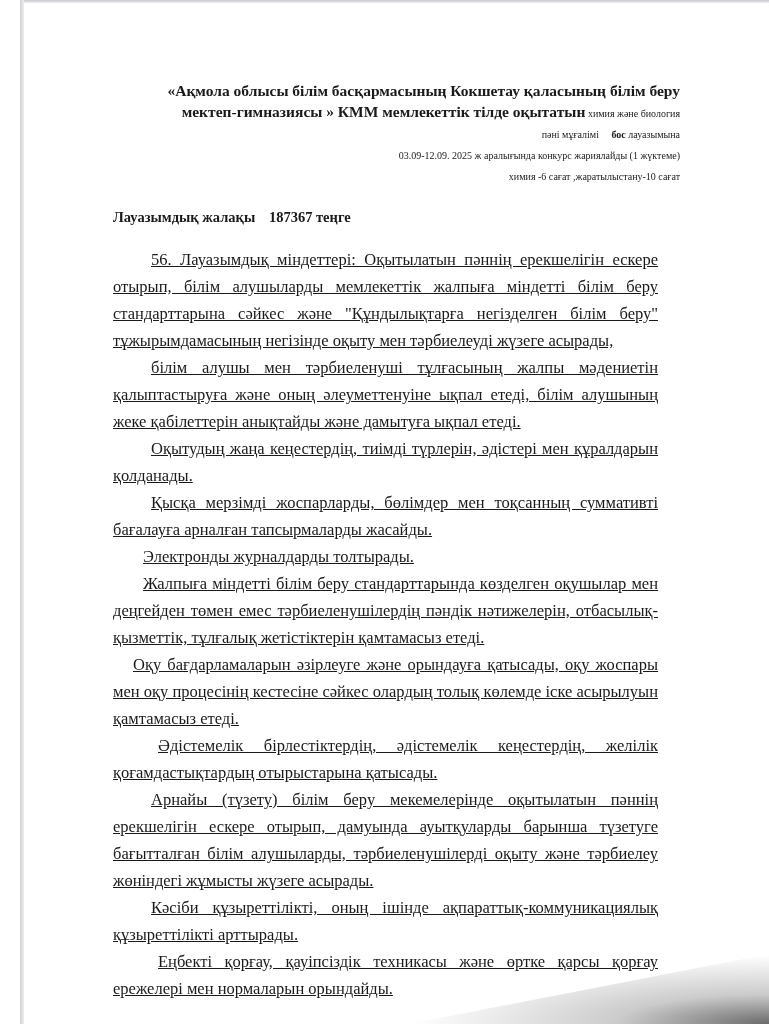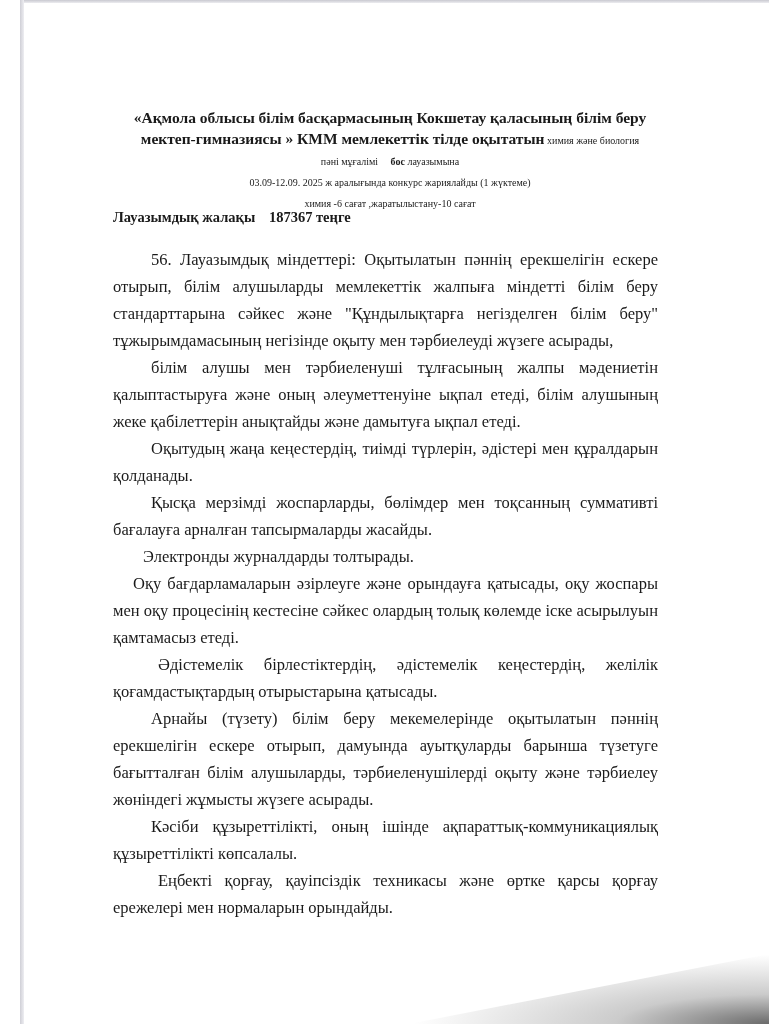--- a/index.html
+++ b/index.html
@@ -31,22 +31,22 @@
       position: absolute;
       right: 0; bottom: 0;
       width: 360px; height: 70px;
       background: radial-gradient(ellipse at 100% 100%, rgba(80,80,80,0.85) 0%, rgba(140,140,140,0.45) 30%, rgba(255,255,255,0) 70%);
       clip-path: polygon(100% 0, 100% 100%, 0 100%);
     }
     .header {
       position: absolute;
       left: 100px;
       width: 580px;
-      top: 107px;
-      text-align: center;
+      top: 80px;
+      text-align: right;
       font-size: 15.5px;
       line-height: 21px;
       font-family: Liberation Serif, serif;
     }
     .header .b { font-weight: bold; }
     .header .n { font-weight: normal; font-size: 10px; }
     .salary {
       position: absolute;
       left: 113px;
       top: 209px;
@@ -60,20 +60,21 @@
       left: 113px;
       top: 246px;
       width: 545px;
       font-size: 16.5px;
       line-height: 27px;
     }
     .body-text p {
       margin: 0;
       text-align: justify;
       text-indent: 35px;
+      text-decoration: underline;
     }
     .body-text p.i2 { text-indent: 38px; }
     .body-text p.i3 { text-indent: 45px; }
     .body-text p.i4 { text-indent: 30px; }
     .body-text p.i1 { text-indent: 20px; }
   </style>
 </head>
 <body>
 
 <div class="page-edge-top"></div>
@@ -97,20 +98,21 @@
   <span class="amount">187367</span>
   <span class="currency">теңге</span>
 </div>
 
 <div class="body-text">
   <p class="i2">56. Лауазымдық міндеттері: Оқытылатын пәннің ерекшелігін ескере отырып, білім алушыларды мемлекеттік жалпыға міндетті білім беру стандарттарына сәйкес және "Құндылықтарға негізделген білім беру" тұжырымдамасының негізінде оқыту мен тәрбиелеуді жүзеге асырады,</p>
   <p class="i2">білім алушы мен тәрбиеленуші тұлғасының жалпы мәдениетін қалыптастыруға және оның әлеуметтенуіне ықпал етеді, білім алушының жеке қабілеттерін анықтайды және дамытуға ықпал етеді.</p>
   <p class="i2">Оқытудың жаңа кеңестердің, тиімді түрлерін, әдістері мен құралдарын қолданады.</p>
   <p class="i2">Қысқа мерзімді жоспарларды, бөлімдер мен тоқсанның суммативті бағалауға арналған тапсырмаларды жасайды.</p>
   <p class="i4">Электронды журналдарды толтырады.</p>
+  <p class="i4">Жалпыға міндетті білім беру стандарттарында көзделген оқушылар мен деңгейден төмен емес тәрбиеленушілердің пәндік нәтижелерін, отбасылық-қызметтік, тұлғалық жетістіктерін қамтамасыз етеді.</p>
   <p class="i1">Оқу бағдарламаларын әзірлеуге және орындауға қатысады, оқу жоспары мен оқу процесінің кестесіне сәйкес олардың толық көлемде іске асырылуын қамтамасыз етеді.</p>
   <p class="i3">Әдістемелік бірлестіктердің, әдістемелік кеңестердің, желілік қоғамдастықтардың отырыстарына қатысады.</p>
   <p class="i2">Арнайы (түзету) білім беру мекемелерінде оқытылатын пәннің ерекшелігін ескере отырып, дамуында ауытқуларды барынша түзетуге бағытталған білім алушыларды, тәрбиеленушілерді оқыту және тәрбиелеу жөніндегі жұмысты жүзеге асырады.</p>
-  <p class="i2">Кәсіби құзыреттілікті, оның ішінде ақпараттық-коммуникациялық құзыреттілікті көпсалалы.</p>
+  <p class="i2">Кәсіби құзыреттілікті, оның ішінде ақпараттық-коммуникациялық құзыреттілікті арттырады.</p>
   <p class="i3">Еңбекті қорғау, қауіпсіздік техникасы және өртке қарсы қорғау ережелері мен нормаларын орындайды.</p>
 </div>
 
 <div class="corner-shadow"></div>
 
 </body></html>

